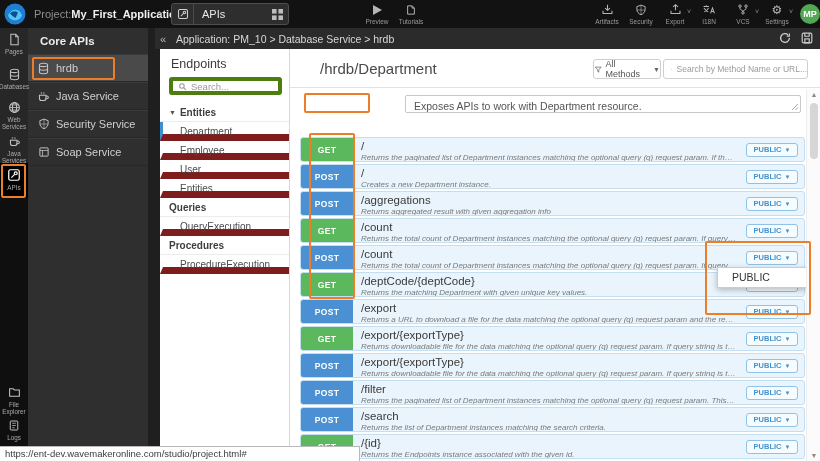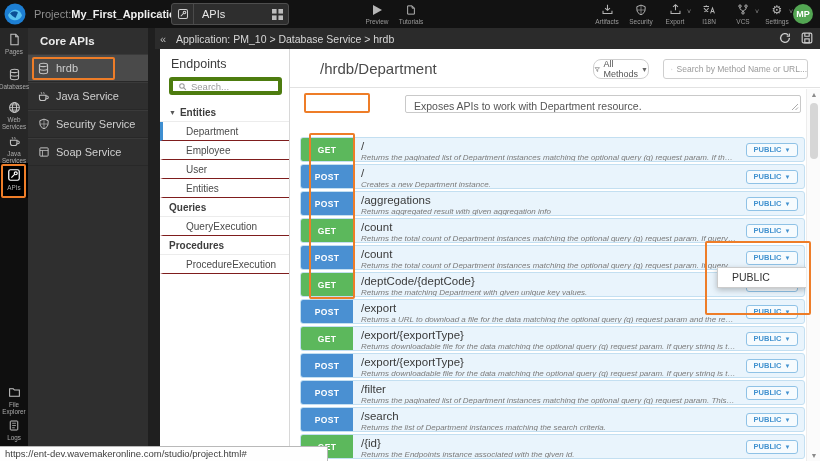--- a/index.html
+++ b/index.html
@@ -16,21 +16,21 @@
   #apis-tab { position:absolute; left:171px; top:3px; width:118px; height:22px; background:#2e2e2e;
     border:1px solid #4e4e4e; border-radius:3px; display:flex; align-items:center; }
   #apis-tab .tabicon { width:22px; display:flex; justify-content:center; border-right:1px solid #4a4a4a; height:100%; align-items:center; }
   #apis-tab .tablabel { flex:1; padding-left:8px; font-size:11px; color:#e8e8e8; }
   #apis-tab .gridicon { width:22px; display:flex; justify-content:center; align-items:center; }
   .tb-group { position:absolute; top:2px; display:flex; }
   .tb-item { width:34px; display:flex; flex-direction:column; align-items:center; color:#b5b5b5; position:relative; }
   .tb-item .ic { height:14px; display:flex; align-items:flex-end; }
   .tb-item .lbl { font-size:6.5px; color:#9a9a9a; margin-top:2px; white-space:nowrap; }
   .tb-item .caret { position:absolute; right:1px; top:6px; font-size:7px; color:#8a8a8a; }
-  #avatar { position:absolute; right:7px; top:4px; width:20px; height:20px; border-radius:50%;
+  #avatar { position:absolute; right:0; top:4px; width:20px; height:20px; border-radius:50%;
     background:#53a653; color:#fff; font-size:9px; font-weight:bold; display:flex; align-items:center; justify-content:center; }
 
   
   #rail { position:absolute; left:0; top:28px; width:28px; height:433px; background:#0f0f0f; z-index:20; }
   #rail-topband { position:absolute; left:0; top:0; width:28px; height:137px; background:#272727; }
   .rail-item { position:relative; width:28px; display:flex; flex-direction:column; align-items:center;
     padding-top:5px; color:#c2c2c2; }
   .rail-item .rlbl { font-size:6.3px; color:#ababab; text-align:center; line-height:1.15; margin-top:2px; }
   .rail-item.selected { background:#000; }
   #rail-bottom { position:absolute; left:0; bottom:14px; width:28px; }
@@ -56,30 +56,30 @@
   
   #endpoints { position:absolute; left:160px; top:49px; width:130px; height:412px; background:#fff;
     border-right:1px solid #d8d8d8; z-index:5; }
   #endpoints .title { padding:8px 0 6px 11px; font-size:12.5px; color:#3c3c3c; }
   #ep-search { margin:0 7px 8px 9px; height:18px; border:4px solid #4d7c0f; border-radius:3px;
     display:flex; align-items:center; padding-left:5px; gap:4px; background:#fff; }
   #ep-search span { font-size:9.5px; color:#9a9a9a; }
   .ep-sec-hdr { height:19px; display:flex; align-items:center; padding-left:9px; gap:4px;
     font-size:10px; font-weight:bold; color:#3d3d3d; border-bottom:1px solid #ececec; }
   .ep-sec-hdr .tri { font-size:7px; color:#555; }
-  .ep-item { height:19px; line-height:19px; padding-left:23px; font-size:10px; color:#4a4a4a;
-    border-bottom:1px solid #7f1d1d; border-left:3px solid transparent; }
+  .ep-item { height:19px; line-height:19px; padding-left:17px; font-size:10px; color:#4a4a4a;
+    border-bottom:7px solid #7f1d1d; border-left:3px solid transparent; }
   .ep-item.selected { border-left:3px solid #3f8fd1; }
 
   
   #main { position:absolute; left:290px; top:49px; width:530px; height:412px; background:#fff; }
   #titlebar { position:absolute; left:0; top:0; width:530px; height:39px; border-bottom:1px solid #e2e2e2; background:#fff; }
   #page-title { position:absolute; left:30px; top:11px; font-size:15px; color:#4a4a4a; }
-  #methods-filter { position:absolute; left:303px; top:10px; width:56px; height:20px; border:1px solid #cfcfcf;
-    border-radius:8px; background:#fff; display:flex; align-items:center; justify-content:center; gap:3px;
+  #methods-filter { position:absolute; left:303px; top:10px; width:68px; height:20px; border:1px solid #cfcfcf;
+    border-radius:3px; background:#fff; display:flex; align-items:center; justify-content:center; gap:3px;
     font-size:9px; color:#555; }
   #methods-filter .fc { font-size:7px; color:#666; }
   #method-search { position:absolute; left:373px; top:10px; width:145px; height:20px; border:1px solid #cfcfcf;
     border-radius:3px; background:#fff; display:flex; align-items:center; gap:4px; padding-left:7px; }
   #method-search span { font-size:8.5px; color:#9a9a9a; white-space:nowrap; }
 
   #content { position:absolute; left:0; top:40px; width:516px; height:372px; background:#fff; overflow:hidden; }
   #desc-label { position:absolute; left:19px; top:11px; font-size:10.5px; font-weight:bold; color:#555;margin-top:46px; }
   #desc-box { position:absolute; left:115px; top:6px; width:396px; height:18px; border:1px solid #c9c9c9;
     border-radius:2px; padding:4px 8px; font-size:10.5px; color:#555; background:#fff; }
@@ -115,21 +115,21 @@
 
   
   .hl { position:absolute; border:2px solid #ee7d28; border-radius:2px; pointer-events:none; z-index:60; }
   #hl-rail   { left:1px;  top:164px; width:25px;  height:34px; }
   #hl-hrdb   { left:32px; top:57px;  width:83px;  height:23px; }
   #hl-desc   { left:304px;top:93px;  width:66px;  height:20px; }
   #hl-method { left:309px;top:133px; width:46px;  height:166px; }
   #hl-drop   { left:705px;top:241px; width:106px; height:74px; }
 
   
-  #statusbar { position:absolute; left:0; top:446px; width:328px; height:15px; background:#fefefe;
+  #statusbar { position:absolute; left:0; top:446px; width:360px; height:15px; background:#fefefe;
     border:1px solid #b9b9b9; border-left:none; border-bottom:none; font-size:9.5px; color:#3d3d3d;
     line-height:14px; padding-left:5px; z-index:70; white-space:nowrap; overflow:hidden; }
 </style>
 </head>
 <body>
 
 <div id="topbar">
   <div id="logo">
     <svg width="24" height="24" viewBox="0 0 24 24">
         <circle cx="12" cy="12" r="10.5" fill="#1d7fd4"></circle>

